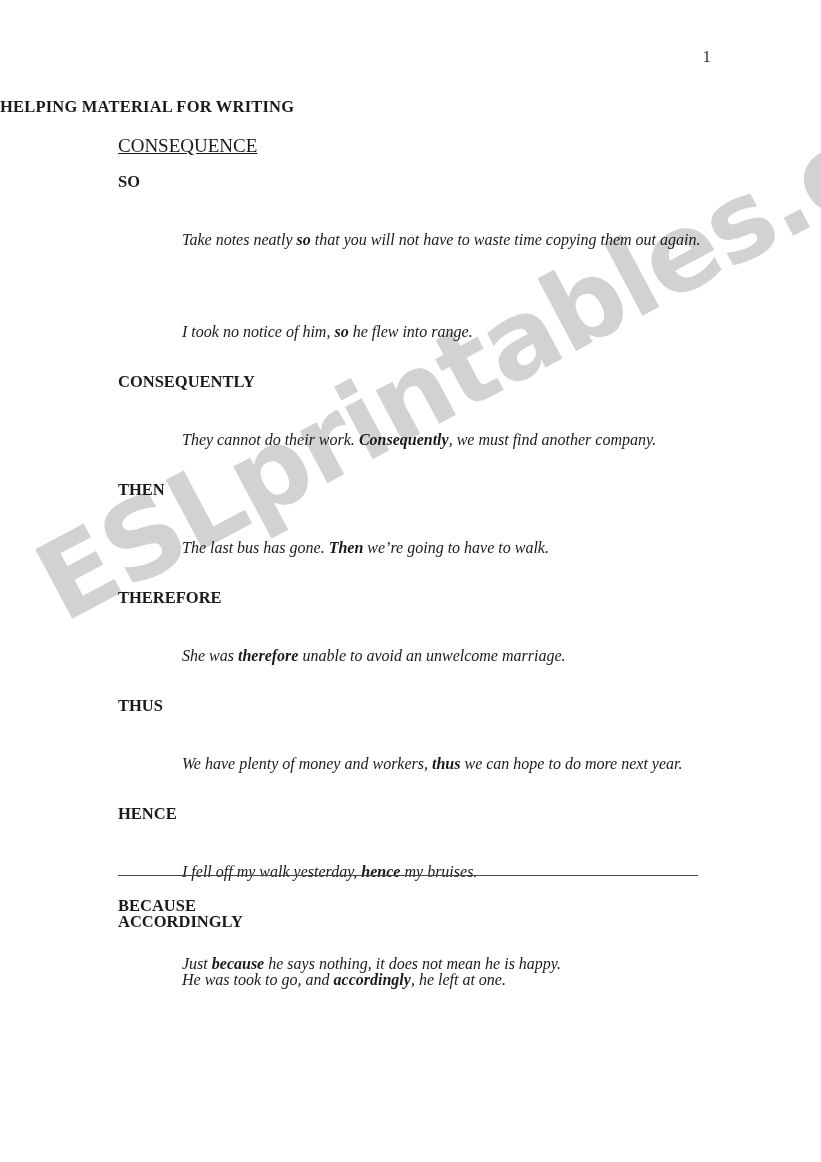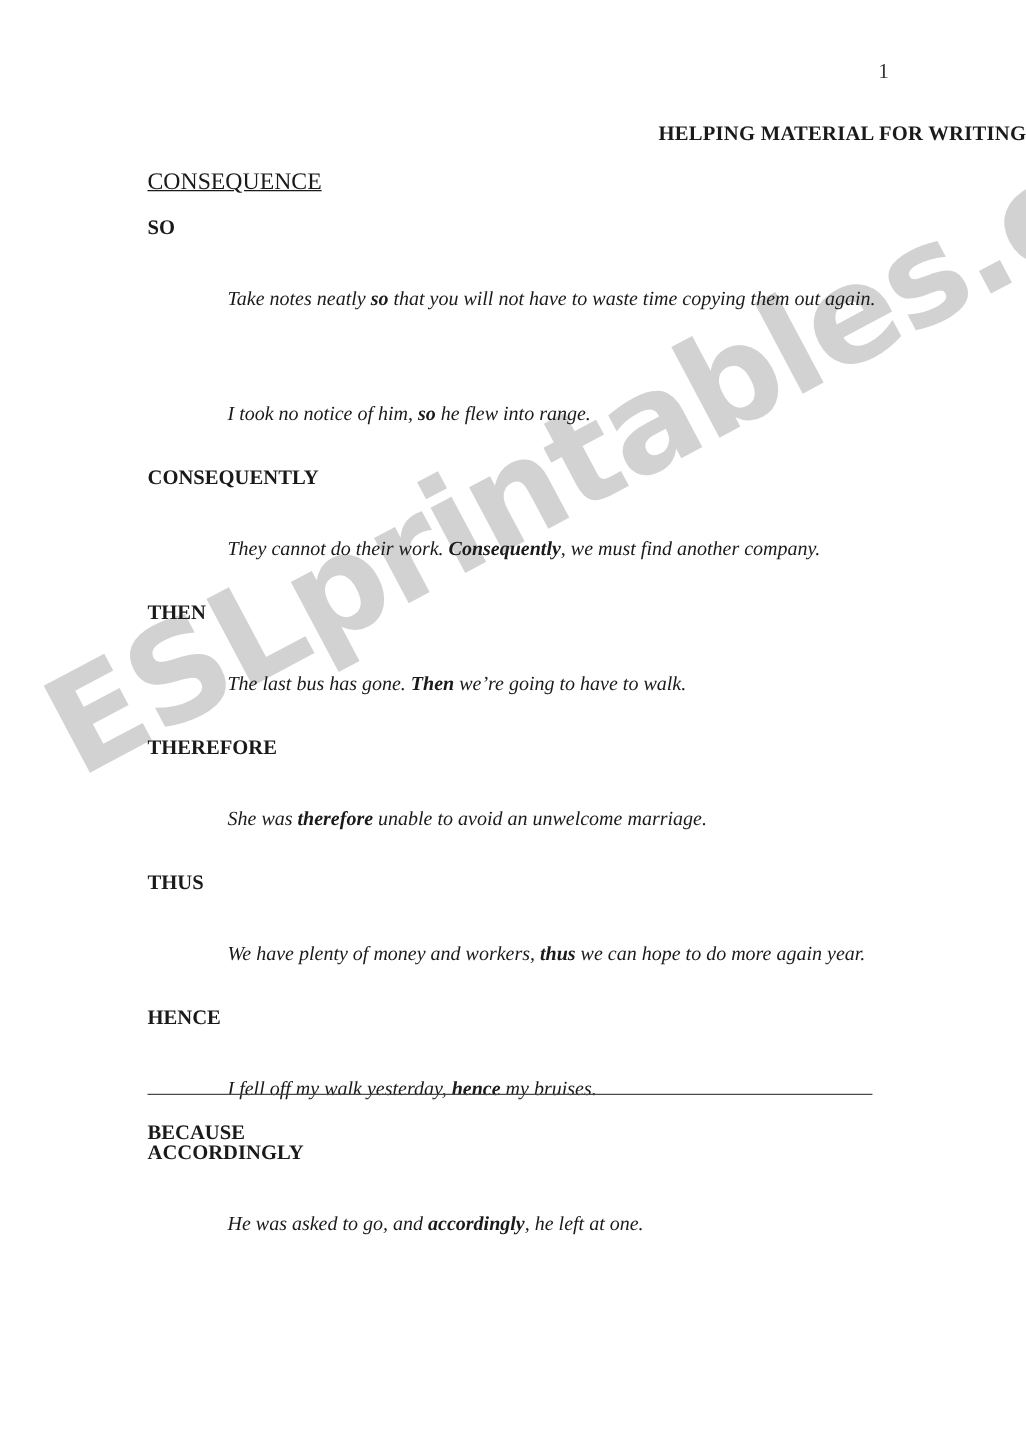--- a/index.html
+++ b/index.html
@@ -57,21 +57,21 @@
     text-align: right;
     font-size: 17px;
     color: #333333;
   }
 
   .doc-title {
     position: absolute;
     left: 0;
     top: 97px;
     width: 821px;
-    text-align: right;
+    text-align: left;
     font-size: 16.5px;
     font-weight: bold;
     letter-spacing: 0.2px;
   }
 
   .body-block {
     position: absolute;
     left: 118px;
     top: 136px;
     width: 600px;
@@ -148,27 +148,28 @@
         <div class="sub-heading">SO</div>
         <div class="example two-line"><span>Take notes neatly </span><b>so</b><span> that you will not have to waste time copying them out again.</span></div>
         <div class="example"><span>I took no notice of him, </span><b>so</b><span> he flew into range.</span></div>
         <div class="sub-heading">CONSEQUENTLY</div>
         <div class="example"><span>They cannot do their work. </span><b>Consequently</b><span>, we must find another company.</span></div>
         <div class="sub-heading">THEN</div>
         <div class="example"><span>The last bus has gone. </span><b>Then</b><span> we’re going to have to walk.</span></div>
         <div class="sub-heading">THEREFORE</div>
         <div class="example"><span>She was </span><b>therefore</b><span> unable to avoid an unwelcome marriage.</span></div>
         <div class="sub-heading">THUS</div>
-        <div class="example"><span>We have plenty of money and workers, </span><b>thus</b><span> we can hope to do more again year.</span></div>
+        <div class="example"><span>We have plenty of money and workers, </span><b>thus</b><span> we can hope to do more next year.</span></div>
         <div class="sub-heading">HENCE</div>
         <div class="example"><span>I fell off my walk yesterday, </span><b>hence</b><span> my bruises.</span></div>
         <div class="sub-heading">ACCORDINGLY</div>
-        <div class="example"><span>He was asked to go, and </span><b>accordingly</b><span>, he left at one.</span></div>
+        <div class="example"><span>He was took to go, and </span><b>accordingly</b><span>, he left at one.</span></div>
       </div>
 
     <div class="rule"></div>
 
     <div class="block-lower" id="section-lower">
         <div class="sub-heading">BECAUSE</div>
+        <div class="example"><span>Just </span><b>because</b><span> he says nothing, it does not mean he is happy.</span></div>
       </div>
 
   </div>
 </div>
 
 </body></html>

